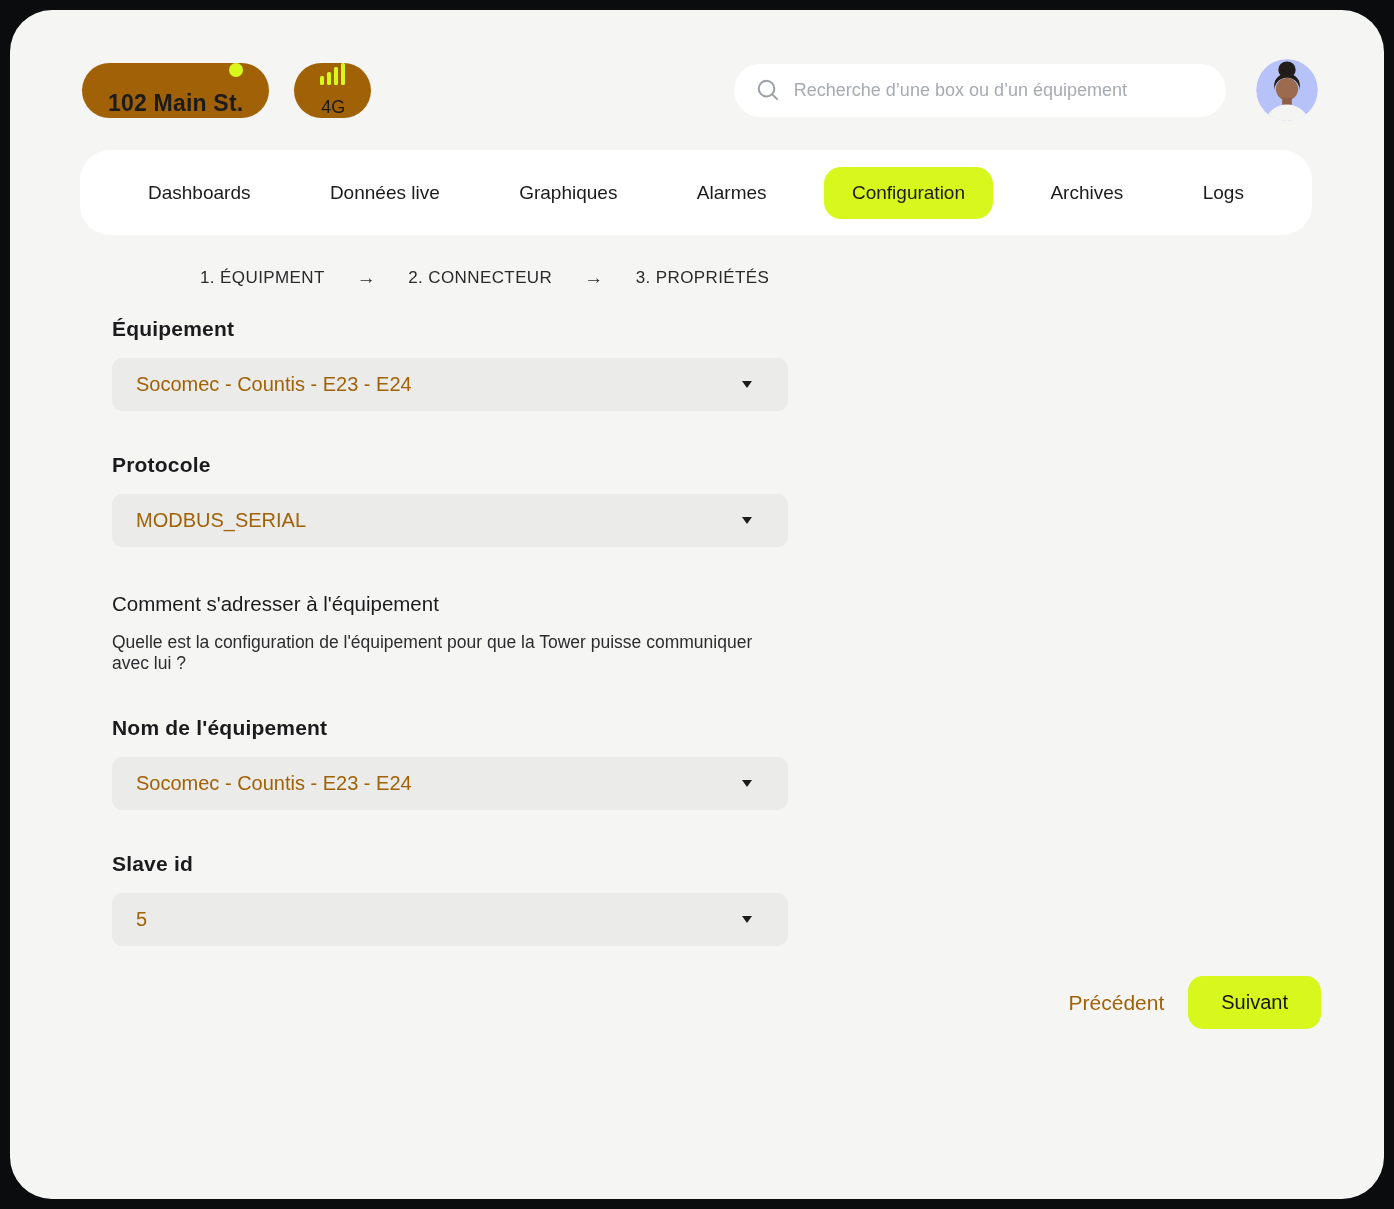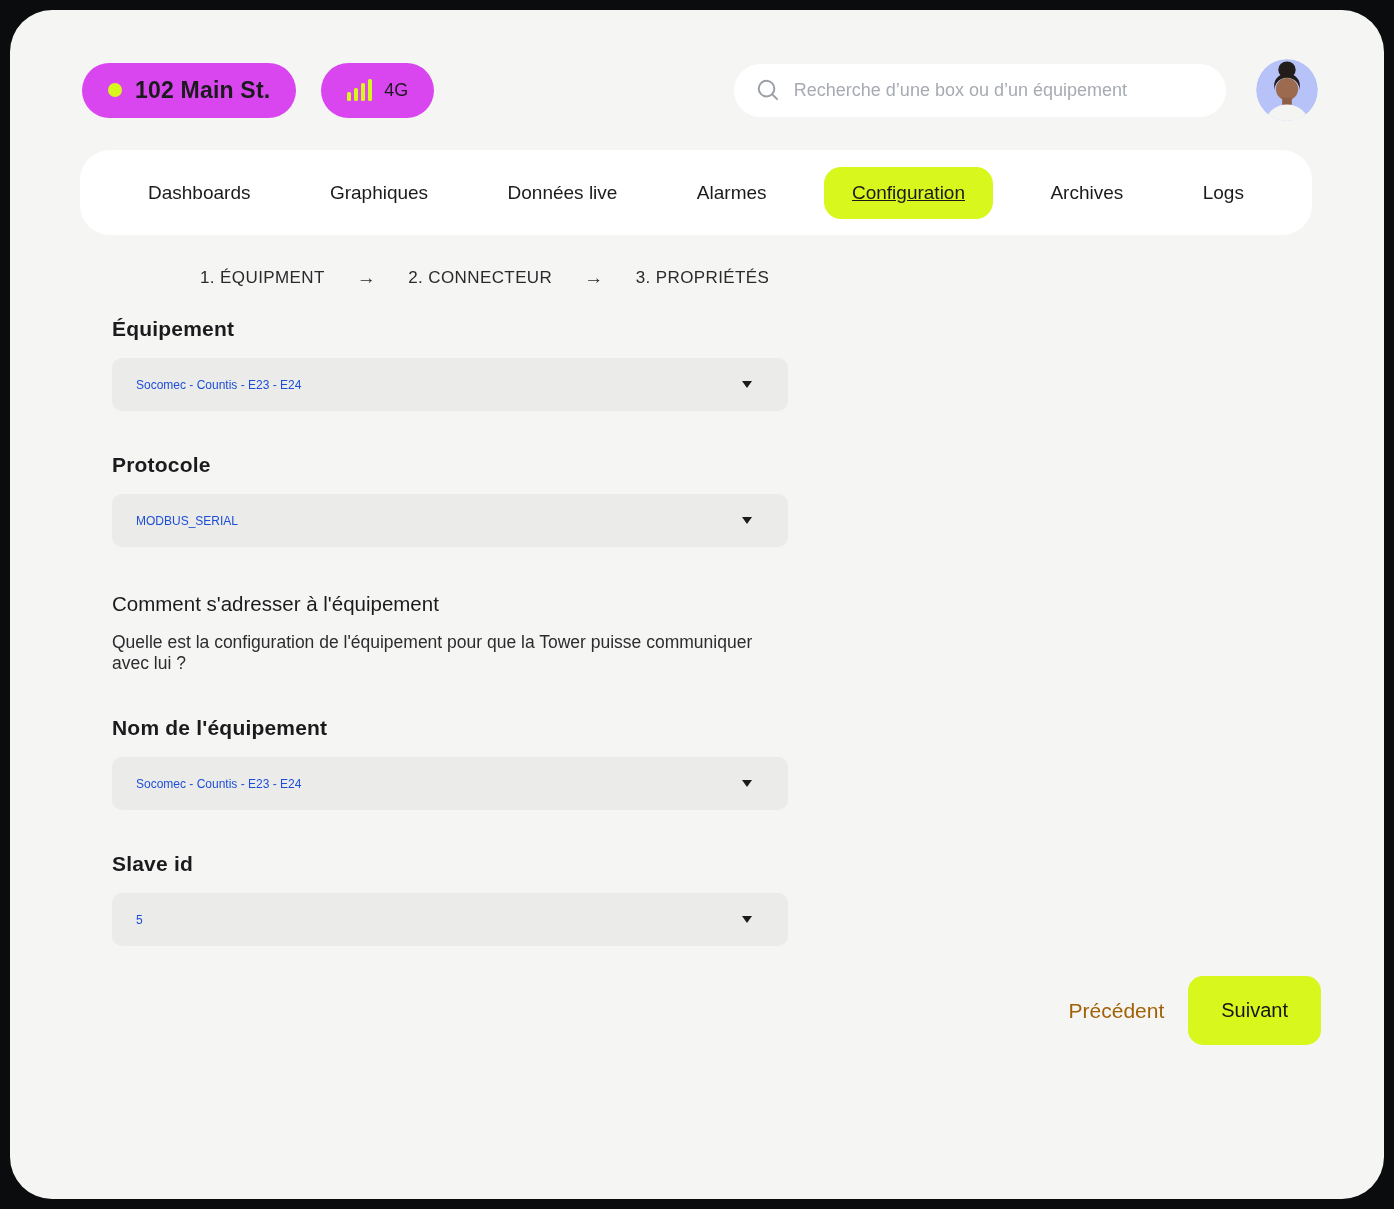--- a/index.html
+++ b/index.html
@@ -19,27 +19,28 @@
   }
 
   
   .topbar {
     display: flex;
     align-items: center;
     margin: 52px 66px 0 72px;
     height: 56px;
   }
   .pill {
-    background: #d946ef;
+    background: #a16207;
     border-radius: 28px;
     height: 55px;
     display: flex;
-    align-items: center;
+    align-items: flex-end;
     gap: 13px;
     padding: 0 26px;
+    flex-direction: column;
   }
   .location-pill { font-size: 23px; font-weight: 600; letter-spacing: 0.2px; }
   .dot {
     width: 14px; height: 14px; border-radius: 50%;
     background: var(--accent);
   }
   .network-pill { margin-left: 25px; font-size: 18px; font-weight: 500; gap: 12px; }
   .bars { display: flex; align-items: flex-end; gap: 3px; height: 22px; }
   .bars i { display: block; width: 4px; border-radius: 1.5px; background: var(--accent); }
   .bars i:nth-child(1) { height: 9px; }
@@ -79,21 +80,21 @@
     align-items: center;
     justify-content: space-between;
     padding: 0 46px;
     text-align: right;
   }
   .nav-tab {
     font-size: 19px; font-weight: 500; color: #1b1b1d;
     padding: 15px 22px; border-radius: 17px;
     cursor: pointer; white-space: nowrap;
   }
-  .nav-tab.active { background: var(--accent); padding: 15px 28px; text-decoration: underline; }
+  .nav-tab.active { background: var(--accent); padding: 15px 28px; }
 
   
   .subnav {
     margin: 20px 0 0 100px;
     width: 1204px;
     display: flex;
     gap: 46px;
     border-bottom: 1px solid #e3e3e1;
   }
   .sub-tab {
@@ -124,21 +125,21 @@
   .field-label { font-size: 21px; font-weight: 700; letter-spacing: 0.2px; margin-top: 28px; }
   .select {
     margin-top: 17px;
     height: 53px;
     background: #ebebe9;
     border-radius: 10px;
     display: flex; align-items: center; justify-content: space-between;
     padding: 0 36px 0 24px;
     cursor: pointer;
   }
-  .select .value { font-size: 12px; color: #1d4ed8; }
+  .select .value { font-size: 20px; color: #a16207; }
   .caret {
     width: 0; height: 0;
     border-left: 5px solid transparent;
     border-right: 5px solid transparent;
     border-top: 7px solid #1c1c1e;
   }
   .section-title { font-size: 20.5px; font-weight: 400; margin-top: 45px; }
   .section-desc { font-size: 17.5px; color: #2c2c2f; margin-top: 16px; }
   .gap-lg { margin-top: 42px; }
 
@@ -150,21 +151,21 @@
   }
   .btn-ghost {
     background: none; border: none;
     font-family: "Liberation Sans", sans-serif;
     font-size: 21px; color: #a16207;
     cursor: pointer;
   }
   .btn-primary {
     background: var(--accent);
     border: none; border-radius: 15px;
-    height: 69px; padding: 0 33px;
+    height: 53px; padding: 0 33px;
     font-family: "Liberation Sans", sans-serif;
     font-size: 20px; font-weight: 500; color: #151517;
     cursor: pointer;
   }
 </style>
 </head>
 <body>
 
 <div class="card" style="--accent:#d8f71c;">
 
@@ -206,22 +207,22 @@
           <path d="M19 32 a13 13 0 0 1 26 0 l0 -5 a13 10 0 0 0 -26 0 z" fill="#221d1a"></path>
           <rect x="27" y="40" width="10" height="8" fill="#8d5f46"></rect>
           <path d="M10 66 a22 19 0 0 1 44 0 z" fill="#f4f4f2"></path>
         </g>
       </svg>
     </div>
   </div>
 
   <div class="navbar">
     <div class="nav-tab">Dashboards</div>
+    <div class="nav-tab">Données live</div>
     <div class="nav-tab">Graphiques</div>
-    <div class="nav-tab">Données live</div>
     <div class="nav-tab">Alarmes</div>
     <div class="nav-tab active">Configuration</div>
     <div class="nav-tab">Archives</div>
     <div class="nav-tab">Logs</div>
   </div>
 
 
   <div class="stepper">
     <span>1. ÉQUIPMENT</span>
     <span class="arrow">→</span>

